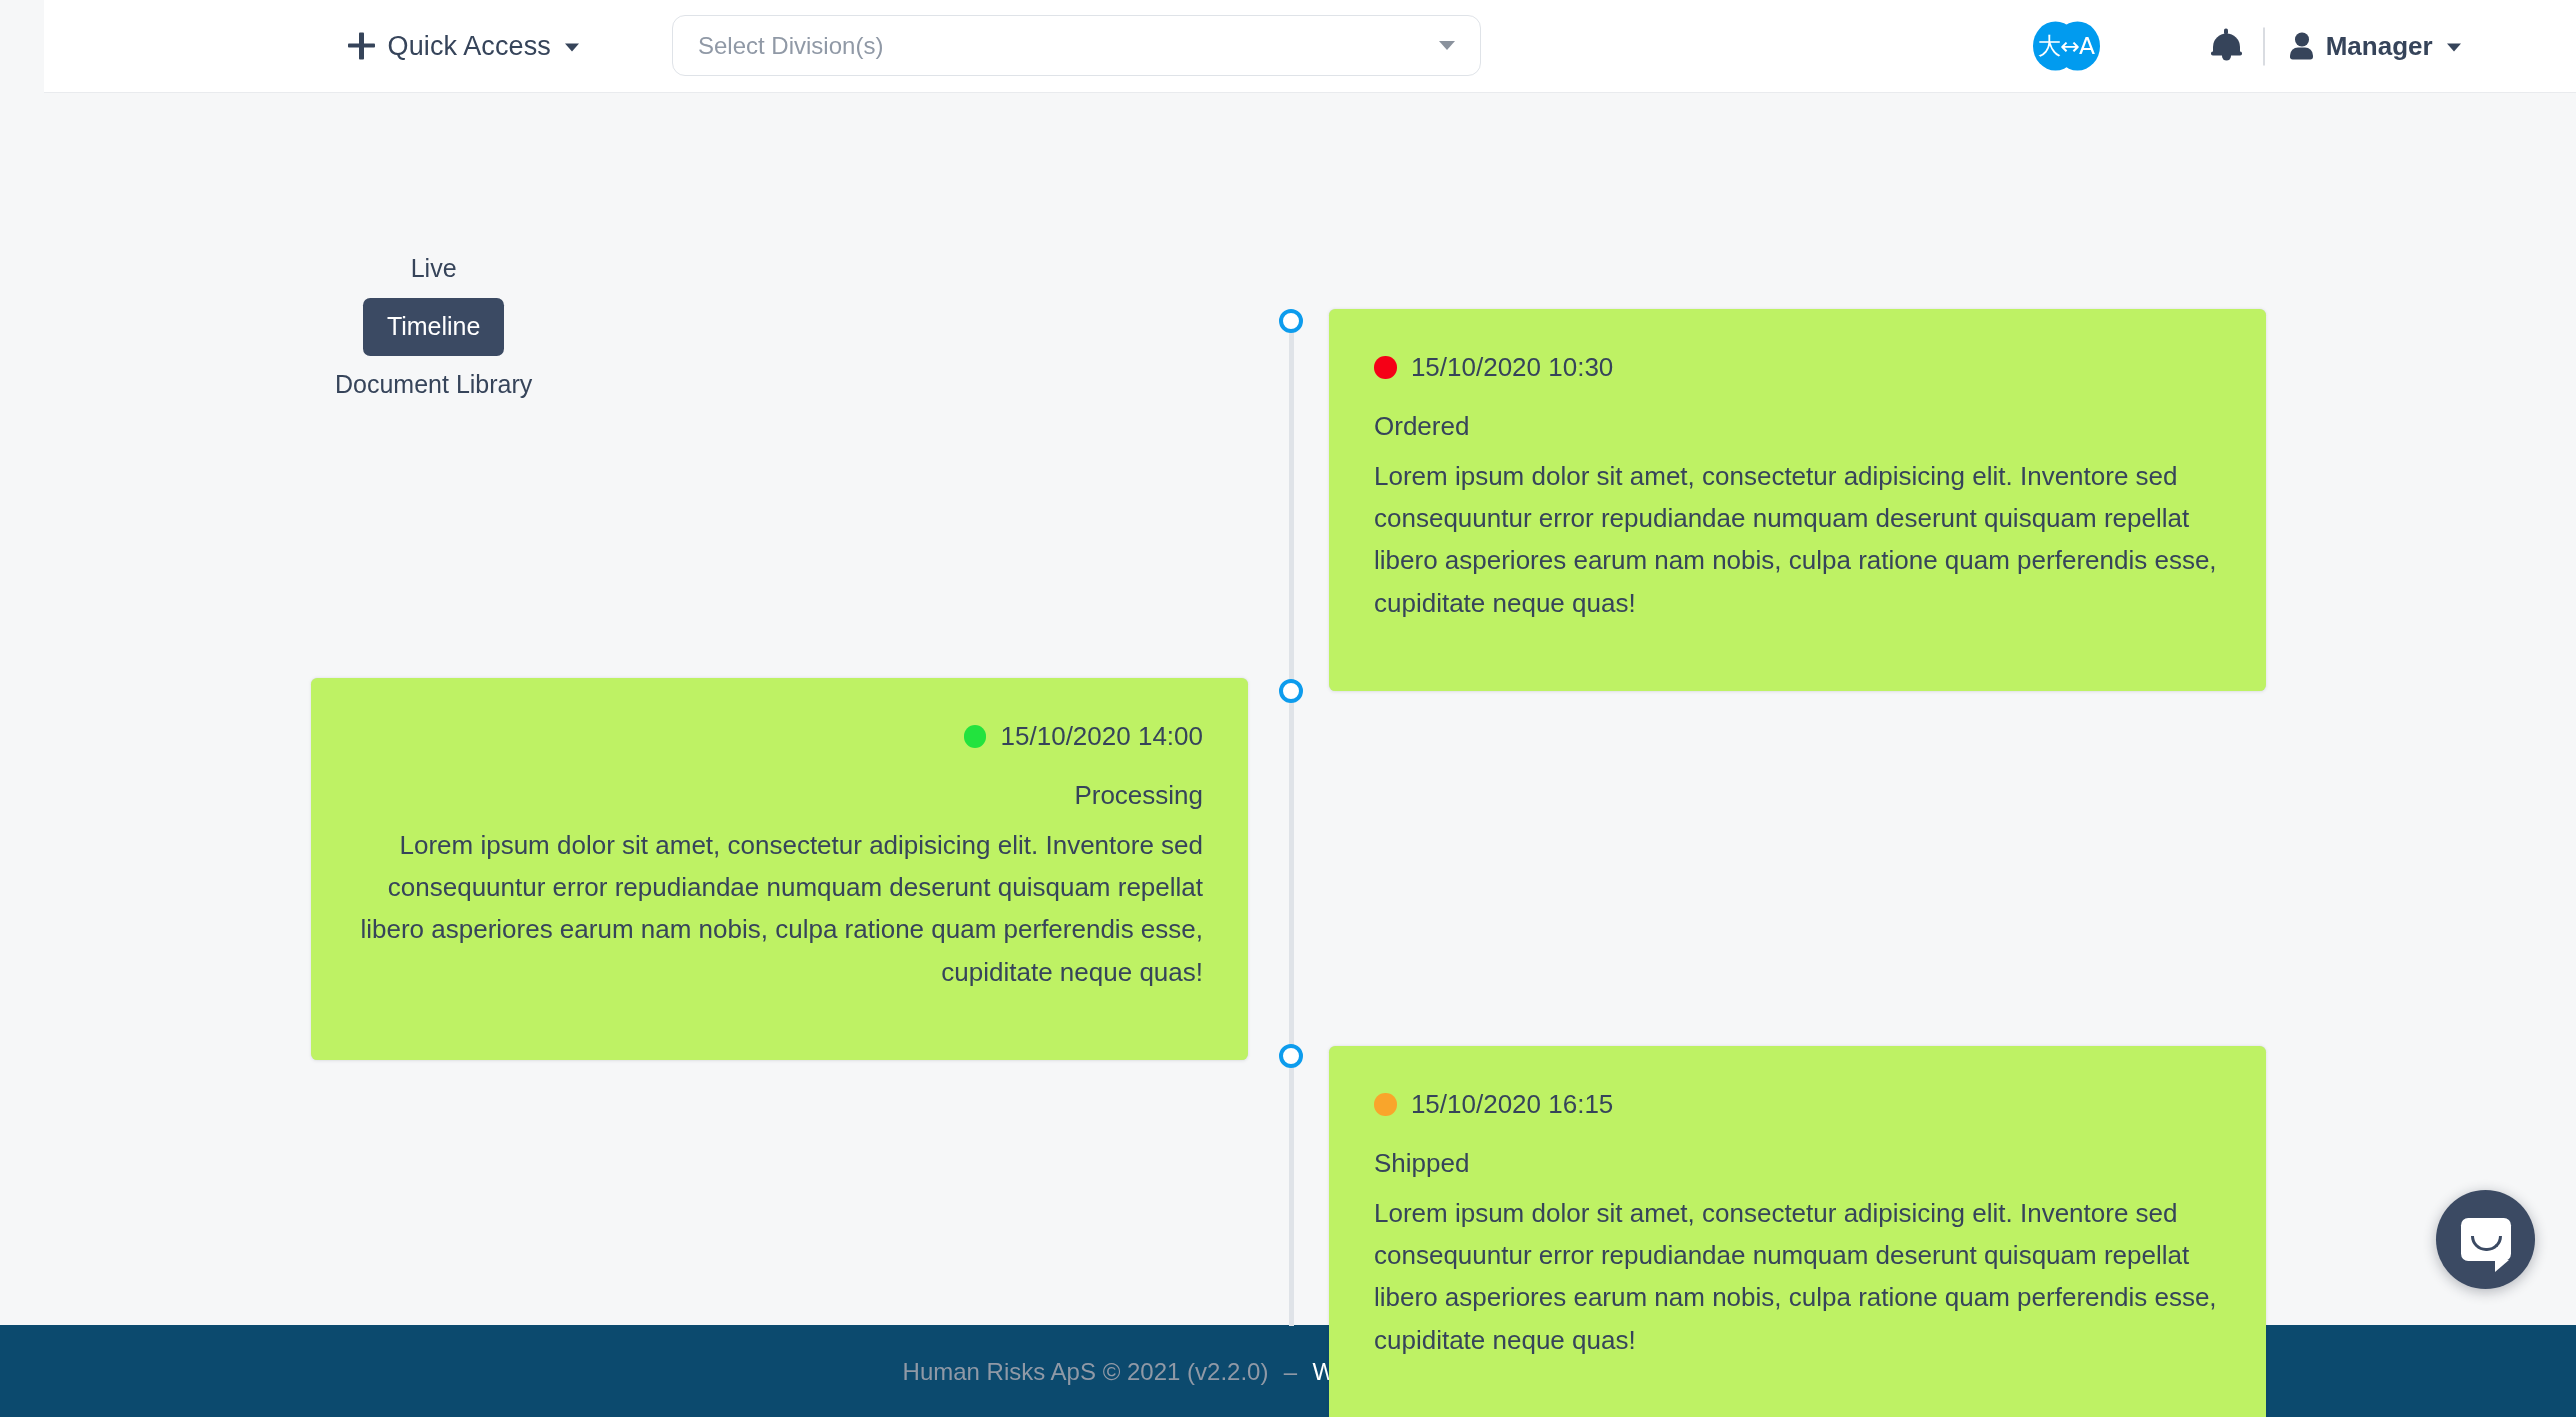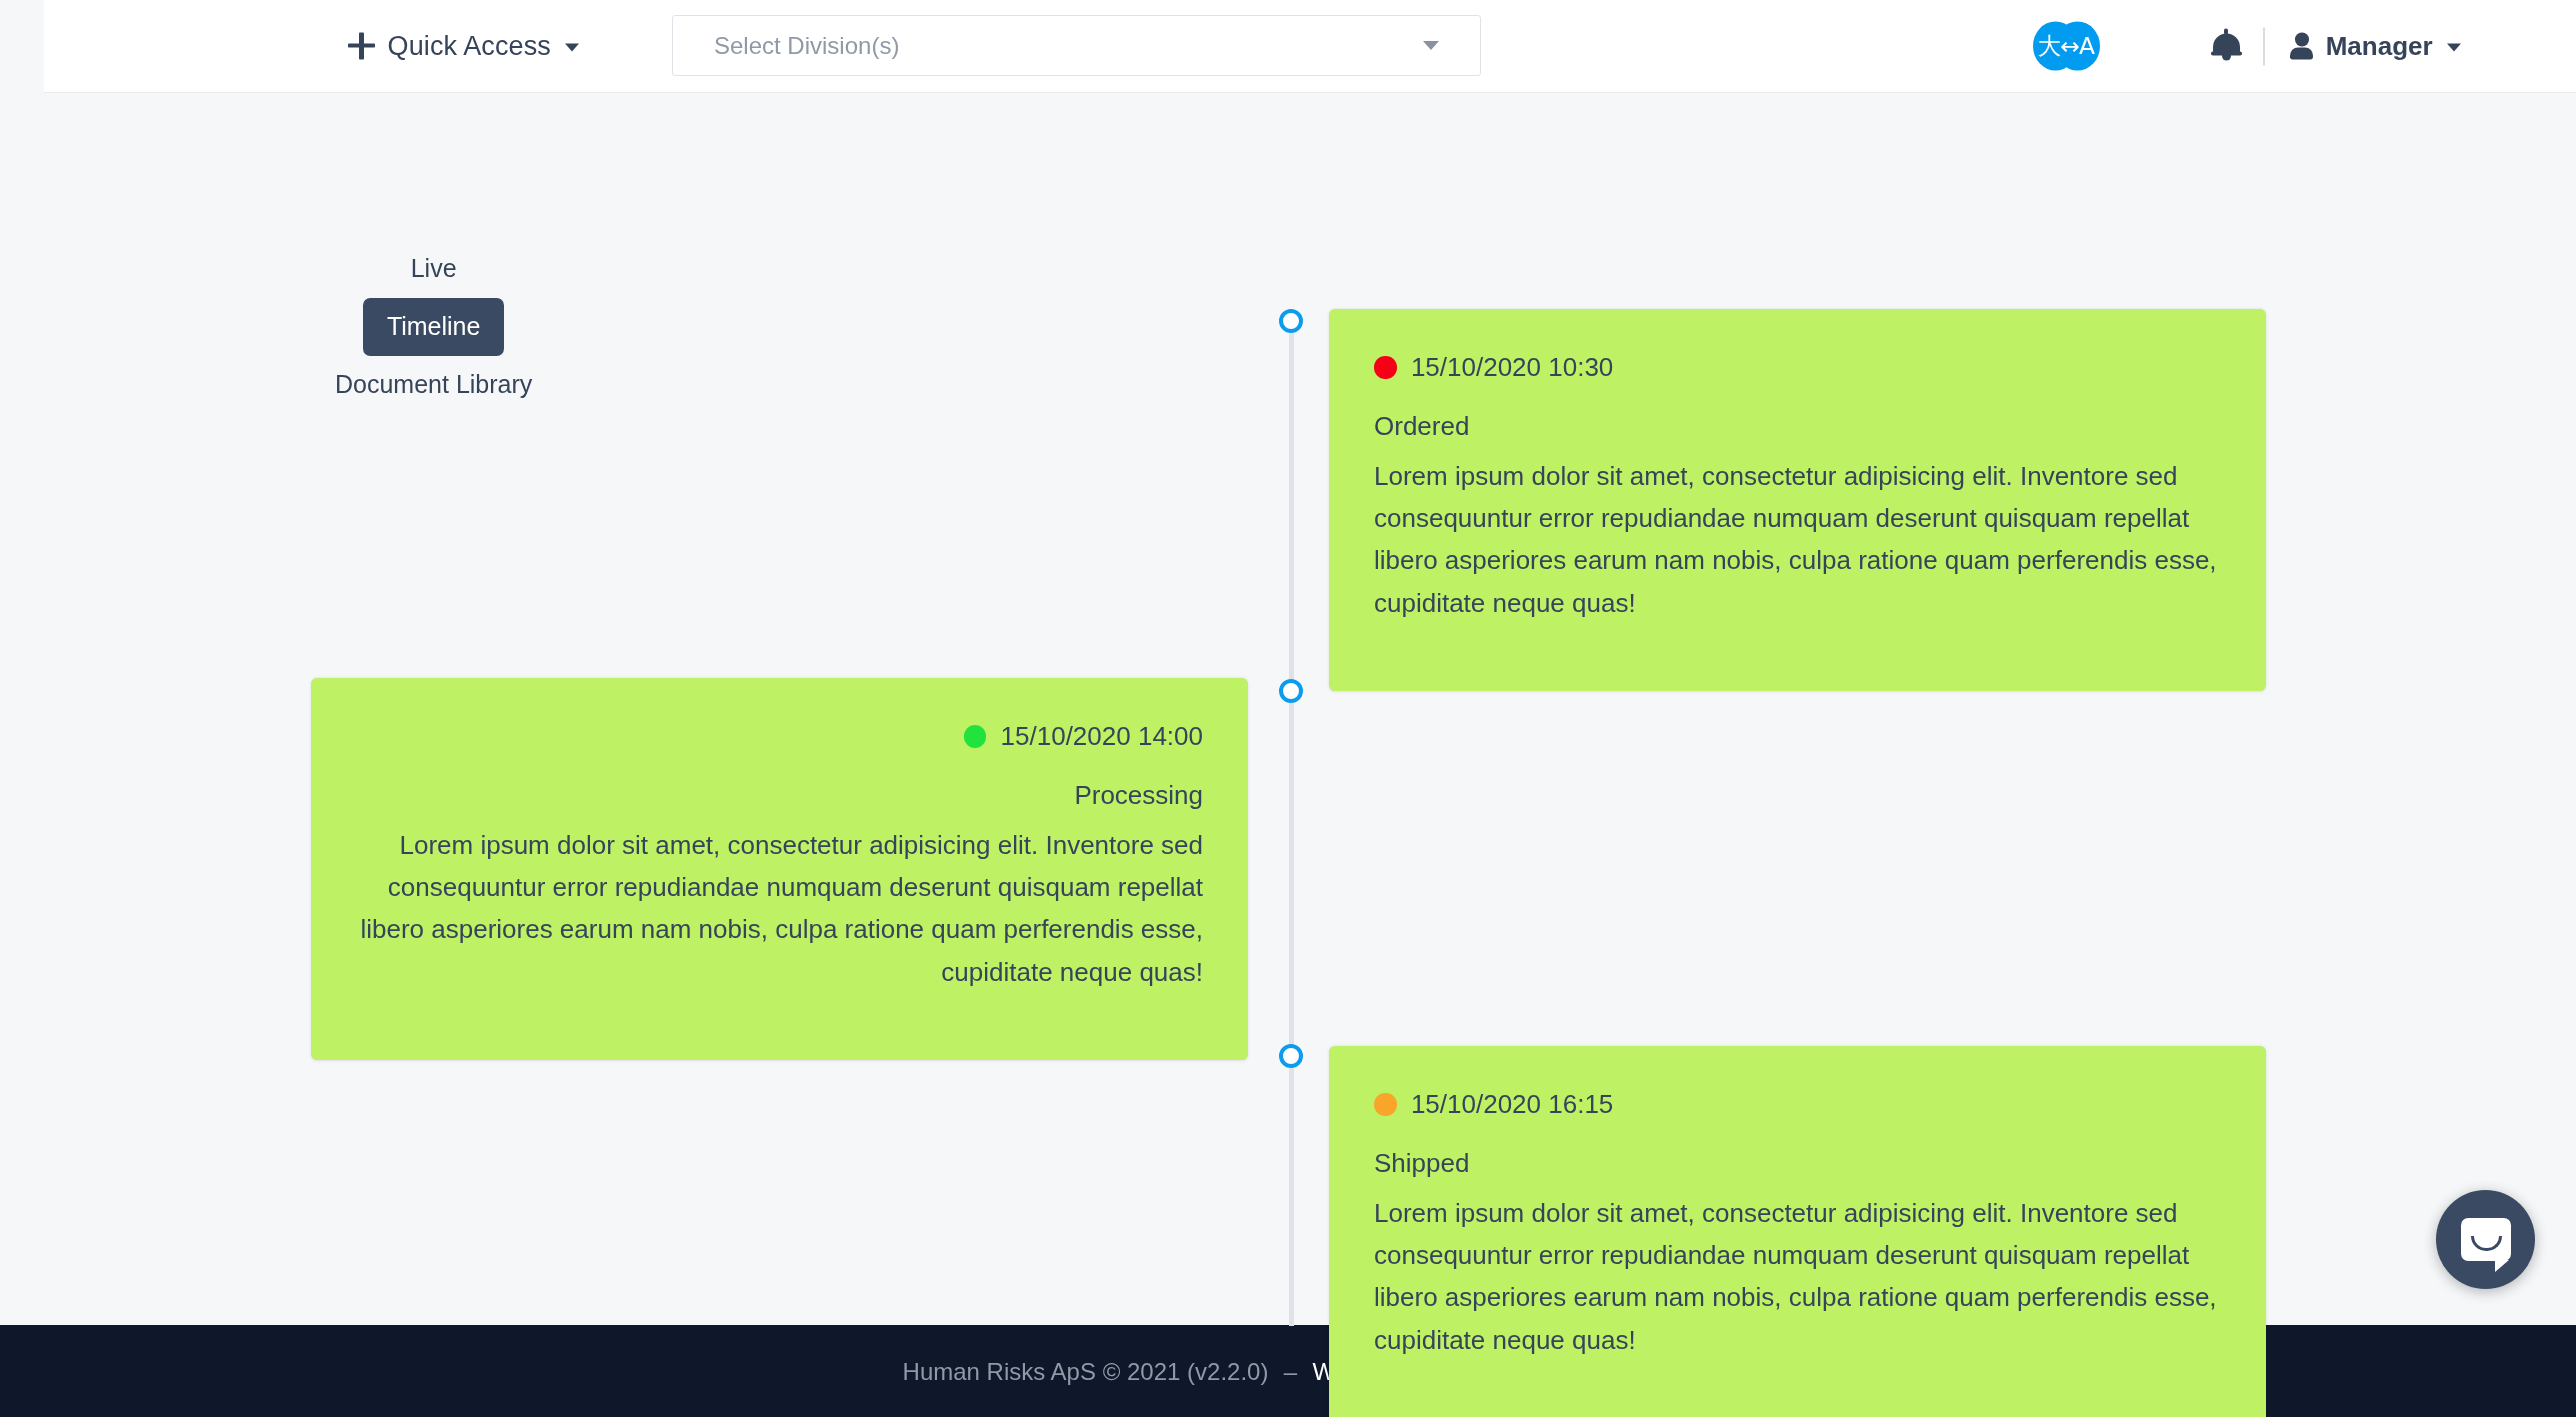--- a/index.html
+++ b/index.html
@@ -68,24 +68,24 @@
   }
 
   .division-select {
     position: absolute;
     left: 628px;
     top: 15.3px;
     width: 809px;
     height: 61px;
     background: #fff;
     border: 0.9px solid #dfe3e8;
-    border-radius: 3px;
-    display: flex;
-    align-items: center;
-    padding: 0 41px;
+    border-radius: 13px;
+    display: flex;
+    align-items: center;
+    padding: 0 25px;
     cursor: pointer;
   }
   .division-placeholder {
     font-size: 24px;
     color: #9099a6;
     flex: 1;
   }
   .select-caret {
     width: 0; height: 0;
     border-left: 8px solid transparent;
@@ -308,21 +308,21 @@
   }
   .card-body {
     font-size: 26px;
     color: #36445a;
     line-height: 1.62;
   }
 
   
   .footer {
     height: 93px;
-    background: #0f172a;
+    background: #0c4a6e;
     display: flex;
     align-items: center;
     justify-content: center;
     gap: 0;
     font-size: 24px;
   }
   .footer-copy { color: #9099a6; }
   .footer-dash { color: #9099a6; margin: 0 15.3px; }
   .footer-link {
     color: #ffffff;

